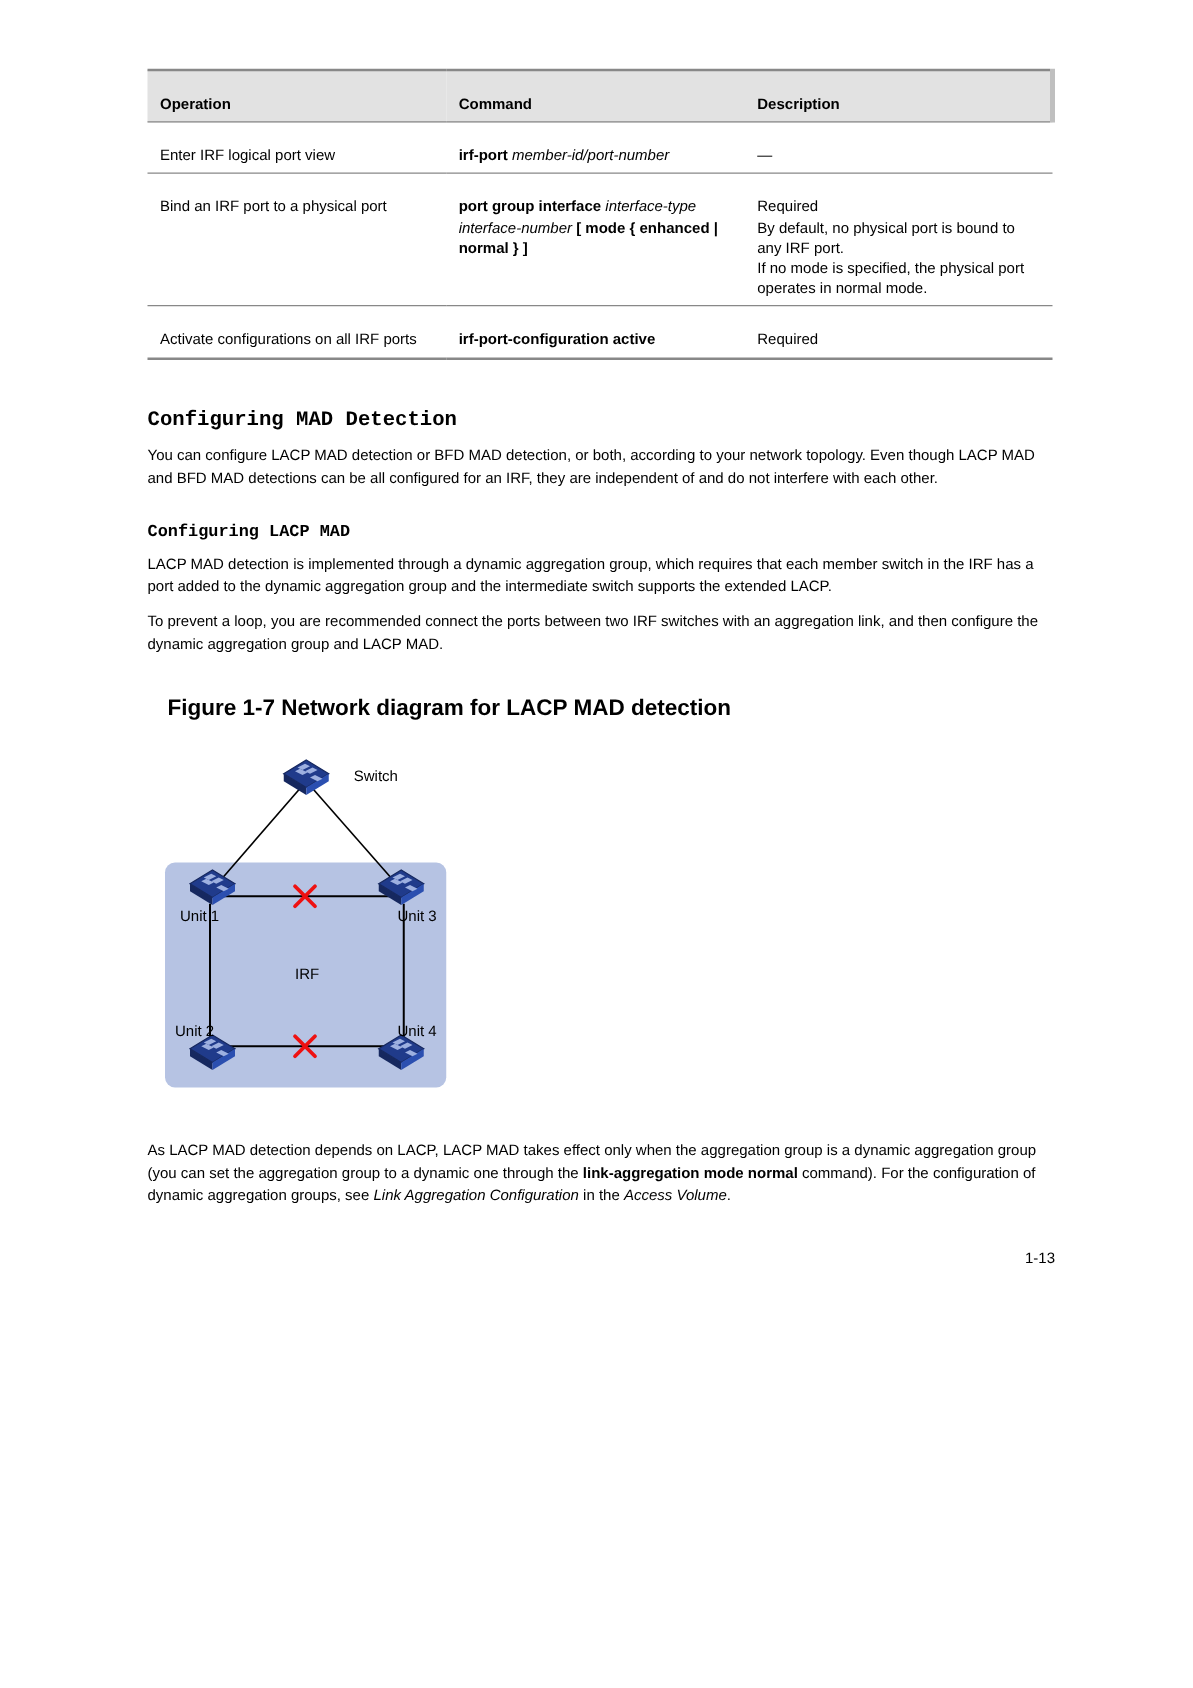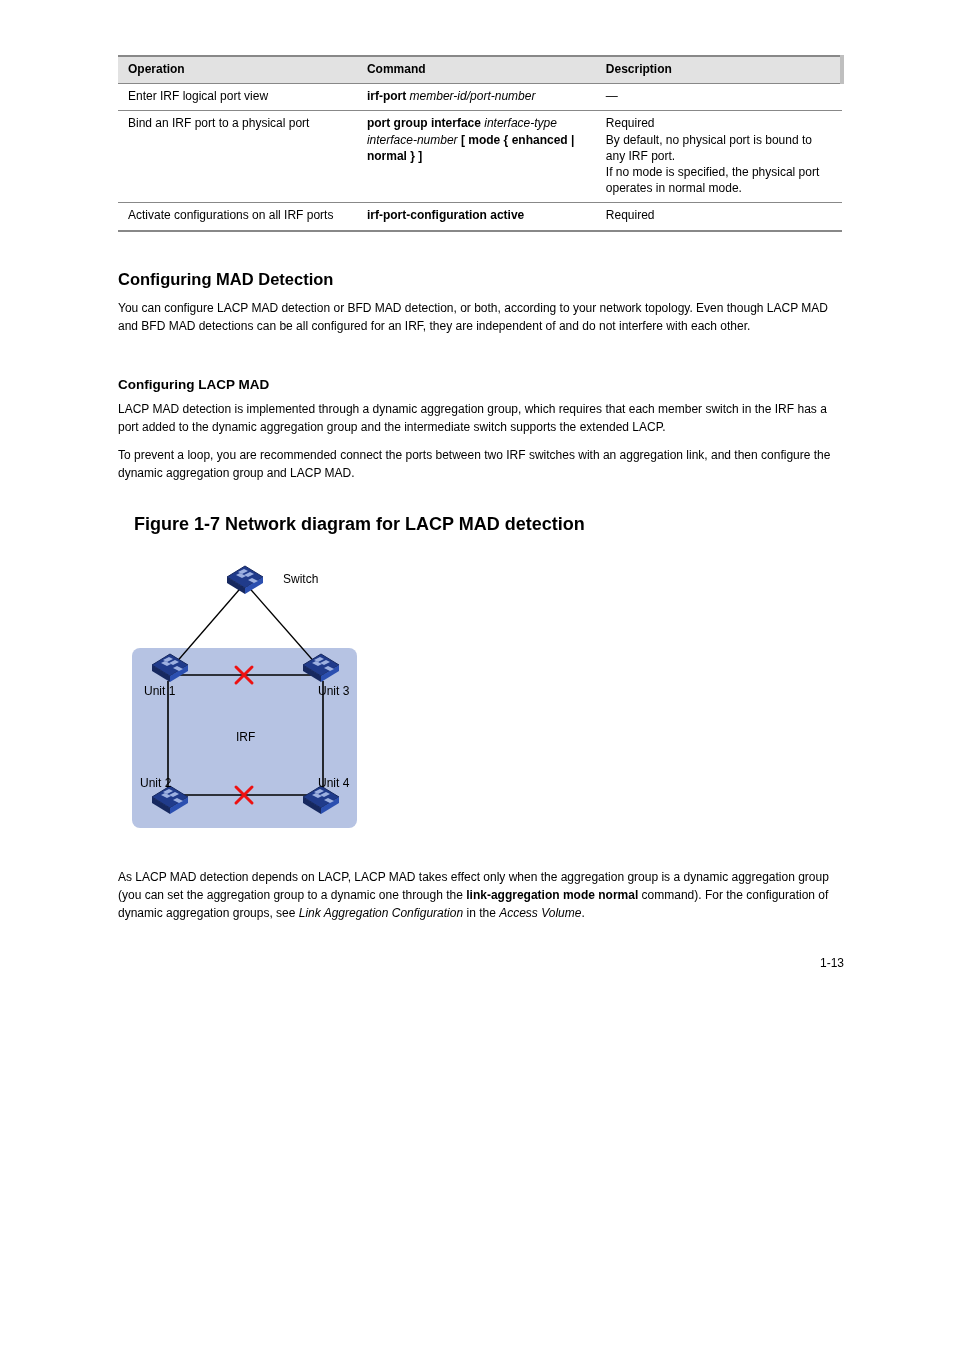--- a/index.html
+++ b/index.html
@@ -15,47 +15,47 @@
   }
   table.cfg {
     width: 100%;
     border-collapse: collapse;
     font-size: 12px;
     line-height: 1.35;
   }
   table.cfg th, table.cfg td {
     border-top: 1px solid #888;
     border-bottom: 1px solid #888;
-    padding: 4px 10px 6px 10px;
+    padding: 18px 10px 6px 10px;
     text-align: left;
     vertical-align: top;
   }
   table.cfg thead th {
     background: #e2e2e2;
     font-weight: bold;
     border-top: 2px solid #888;
   }
   table.cfg thead th:last-child {
     border-right: 4px solid #bfbfbf;
   }
   table.cfg tbody tr:last-child td {
     border-bottom: 2px solid #888;
   }
   table.cfg .col1 { width: 33%; }
   table.cfg .col2 { width: 33%; }
   table.cfg .col3 { width: 34%; }
   .cmd { font-weight: bold; }
   .sect {
-    font-family: Liberation Sans, sans-serif;
+    font-family: Liberation Mono, monospace;
     font-weight: bold;
     font-size: 16.5px;
     margin-top: 38px;
     margin-bottom: 10px;
   }
-  .sect2 { font-size: 13.5px; margin-top: 42px; margin-bottom: 8px; }
+  .sect2 { font-size: 13.5px; margin-top: 28px; margin-bottom: 8px; }
   .body {
     font-size: 12px;
     line-height: 1.5;
     margin-bottom: 10px;
   }
   .figcap {
     font-size: 18px;
     font-weight: bold;
     margin-top: 32px;
     margin-bottom: 8px;

